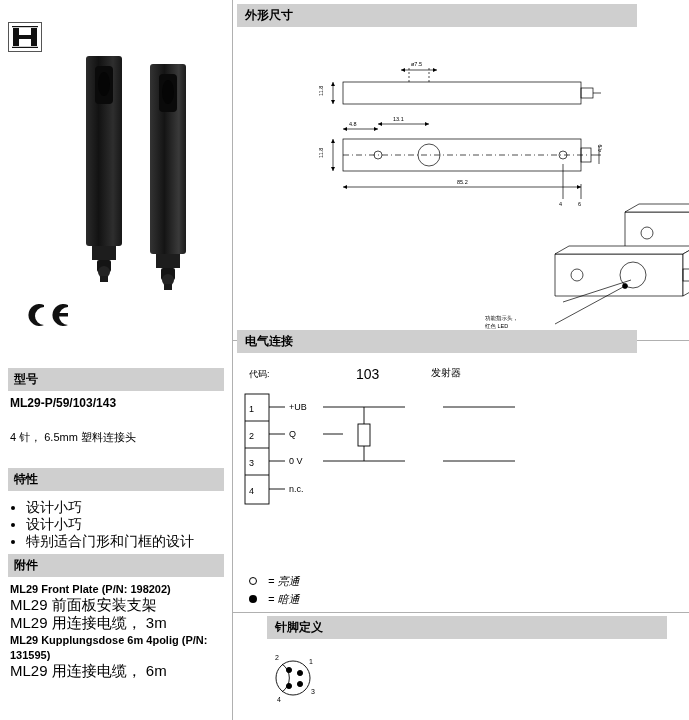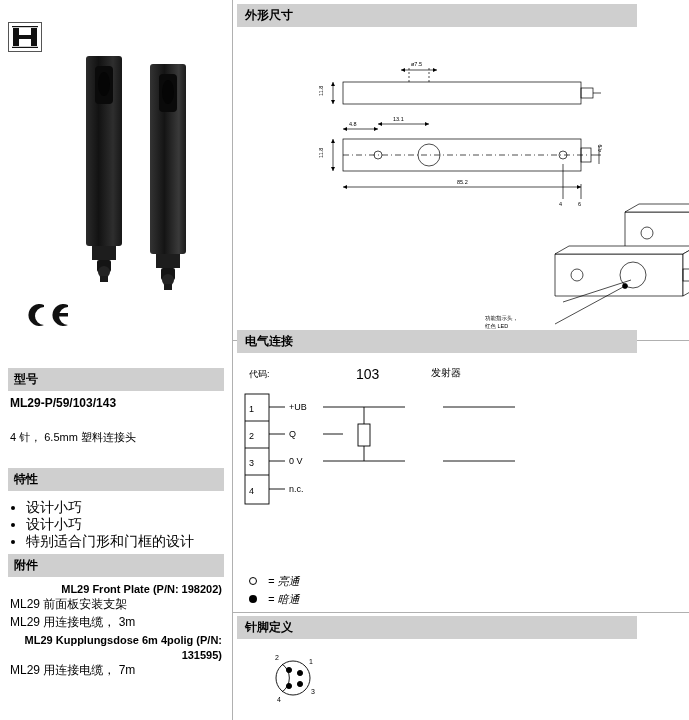--- a/index.html
+++ b/index.html
@@ -37,22 +37,22 @@
     font-size:12px;
     padding:3px 6px;
     color:#000;
   }
   .sec { position:absolute; left:8px; width:216px; }
   .sec .body { padding:5px 2px 0 2px; }
   .model-code { font-weight:bold; font-size:12px; margin-bottom:20px; }
   .desc-line { font-size:11px; line-height:15px; }
   ul.feat { margin:3px 0 0 0; padding-left:16px; }
   ul.feat li { font-size:14px; line-height:17px; }
-  .acc-b { font-weight:bold; font-size:11px; line-height:15px;text-align:right; }
-  .acc-n { font-size:12px; line-height:15px; margin-bottom:3px; }
+  .acc-b { font-weight:bold; font-size:11px; line-height:15px; }
+  .acc-n { font-size:15px; line-height:15px; margin-bottom:3px; }
 
   
   .vdiv { position:absolute; left:232px; top:0; width:1px; height:720px; background:#b0b0b0; }
 
   
   .right-col { position:absolute; left:233px; top:0; width:456px; height:720px; }
   .rsec-head {
     background:#cfcfcf; font-weight:bold; font-size:12px; padding:3px 8px;
   }
   .rsec { position:absolute; left:4px; width:400px; }
@@ -148,21 +148,21 @@
       </div>
     </div>
 
     <div class="sec" style="top:538px;">
       <div class="section-head">附件</div>
       <div class="body">
         <div class="acc-b">ML29 Front Plate (P/N: 198202)</div>
         <div class="acc-n">ML29 前面板安装支架</div>
         <div class="acc-n">ML29 用连接电缆， 3m</div>
         <div class="acc-b">ML29 Kupplungsdose 6m 4polig (P/N: 131595)</div>
-        <div class="acc-n">ML29 用连接电缆， 7m</div>
+        <div class="acc-n">ML29 用连接电缆， 6m</div>
       </div>
     </div>
   </div>
 
   <div class="vdiv"></div>
 
   <div class="right-col">
 
     <div class="rsec" style="top:4px;">
       <div class="rsec-head">外形尺寸</div>
@@ -307,21 +307,21 @@
         <span>= 亮通</span>
       </div>
       <div>
         <span class="sym"><span class="circ-f"></span></span>
         <span>= 暗通</span>
       </div>
     </div>
 
     <div class="hdiv" style="top:612px;"></div>
 
-    <div class="rsec" style="top:616px;">
+    <div class="rsec" style="top:616px;margin-left:30px;">
       <div class="rsec-head">针脚定义</div>
     </div>
 
     <div style="position:absolute; left:0; top:640px; width:456px; height:80px;">
       <svg width="456" height="80" viewBox="0 0 456 80">
         <g stroke="#000" fill="none" stroke-width="0.9">
           <circle cx="60" cy="38" r="17"></circle>
           <path d="M49 24 a17 17 0 0 1 0 28"></path>
           <circle cx="56" cy="30" r="2.6" fill="#000"></circle>
           <circle cx="67" cy="33" r="2.6" fill="#000"></circle>

